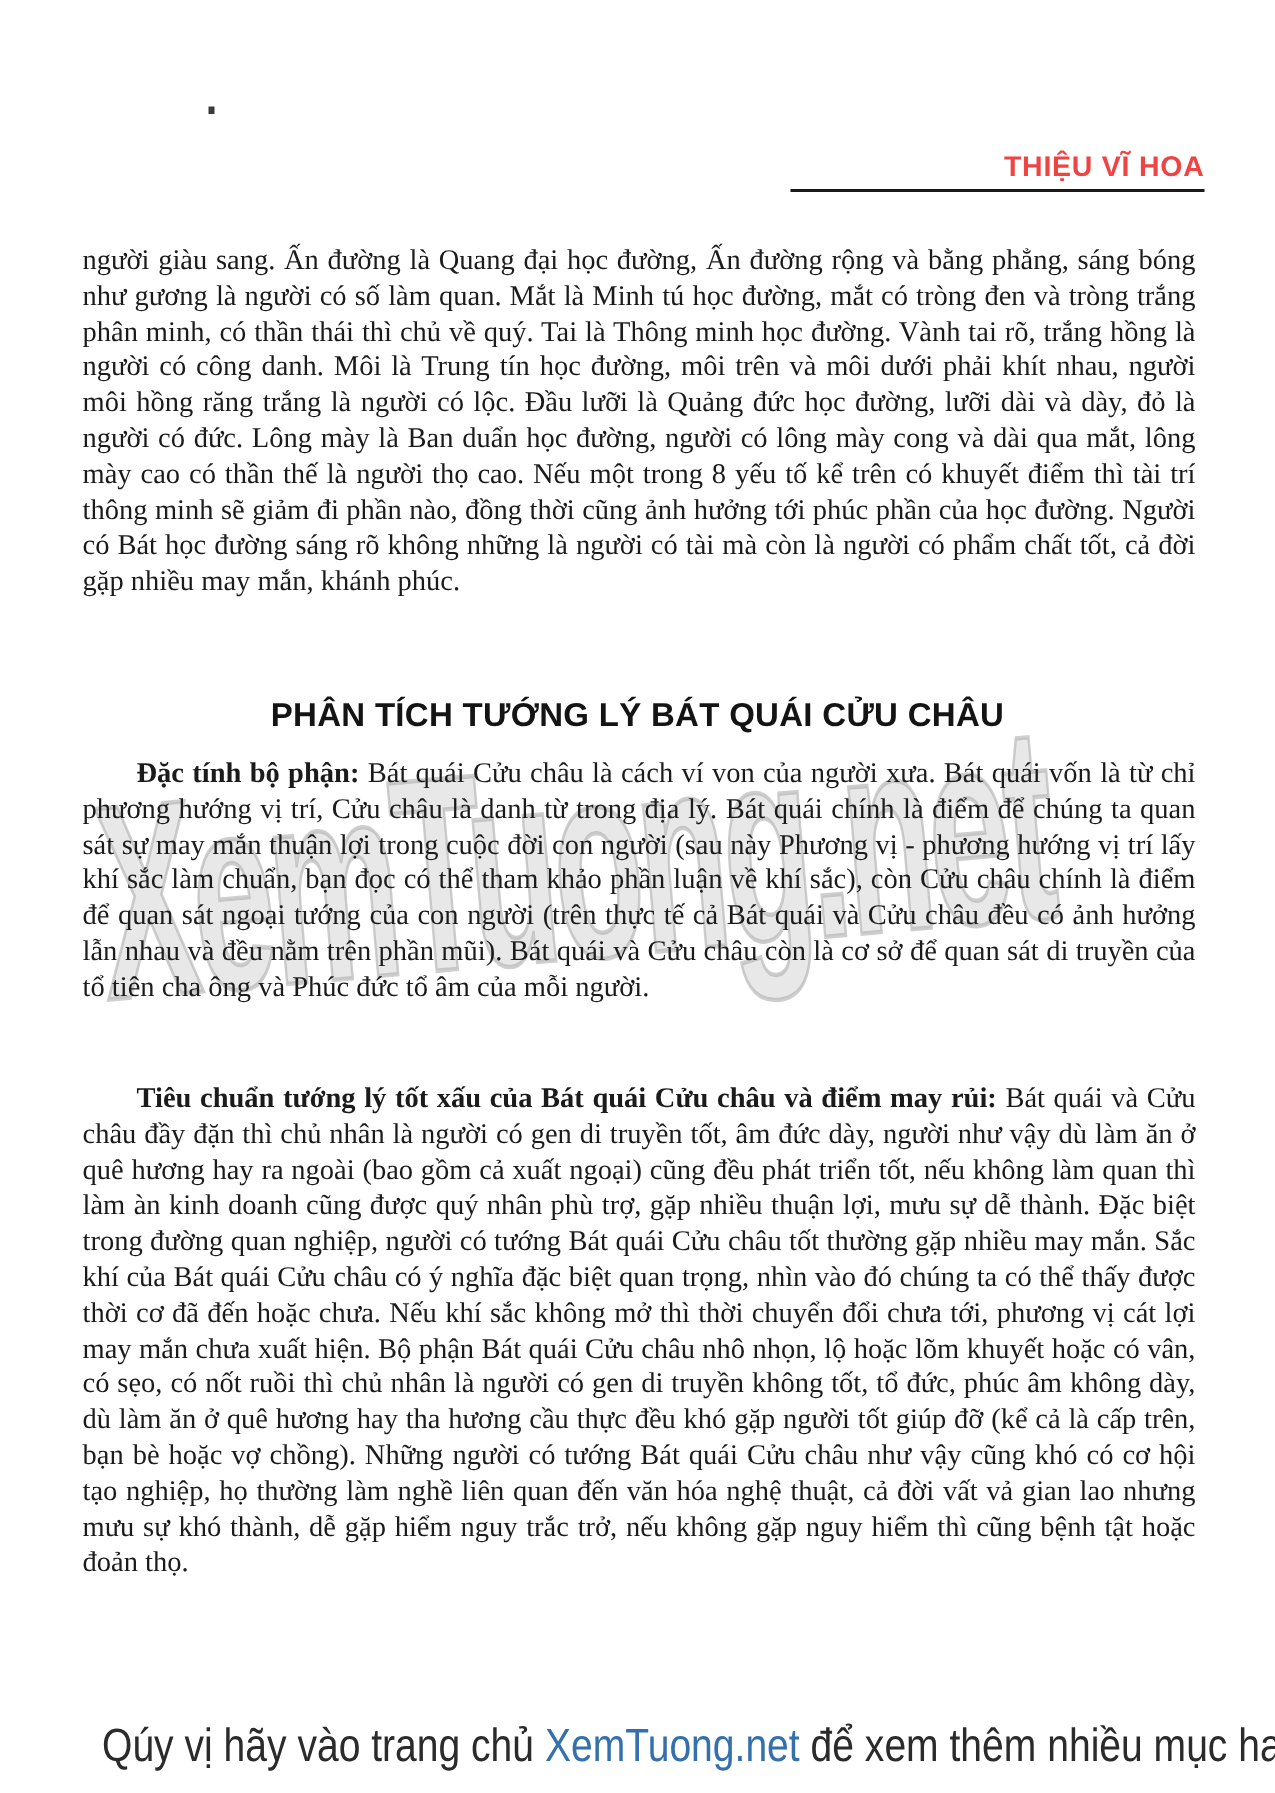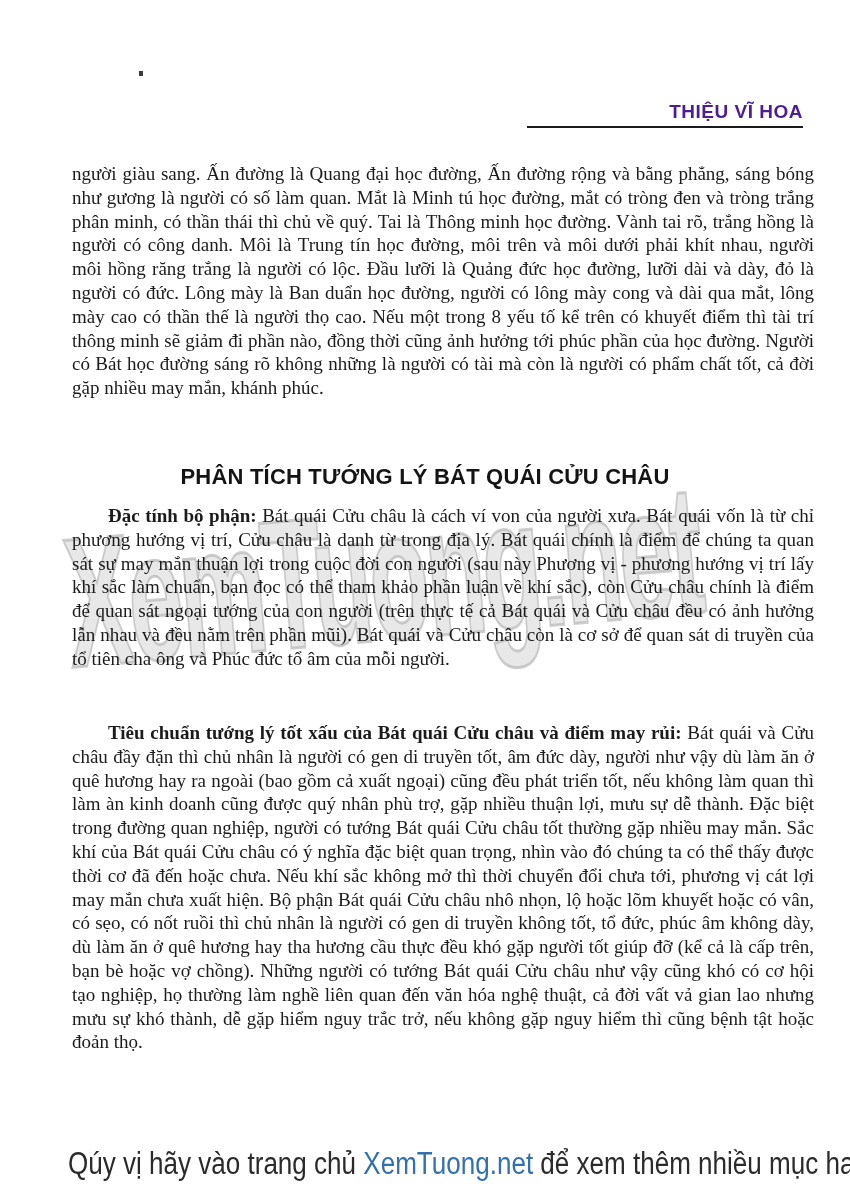--- a/index.html
+++ b/index.html
@@ -10,34 +10,33 @@
     overflow:hidden;
     font-family:"Liberation Serif",serif;
     color:#1b1b1b;
   }
   
   .running-header{
     position:absolute;top:101px;right:47px;width:276px;
     text-align:right;
     font-family:"Liberation Sans",sans-serif;
     font-weight:bold;font-size:19px;letter-spacing:.5px;
-    color:#4c1d95;
+    color:#ef4444;
     border-bottom:2px solid #1a1a1a;
     padding-bottom:3px;
   }
   
   .speck{position:absolute;left:139px;top:71px;width:4px;height:5px;background:#3a3a3a;}
   
   .para{
     position:absolute;left:55px;width:742px;
     font-size:19px;line-height:23.8px;
     text-align:justify;
     color:#1b1b1b;
     z-index:2;
-    margin-left:17px;
   }
   .p1{top:143px;}
   .p2{top:485px;text-indent:36px;}
   .p3{top:702px;text-indent:36px;}
   .lead{font-weight:bold;}
   
   .section-heading{
     position:absolute;top:464px;left:0;width:850px;
     text-align:center;
     font-family:"Liberation Sans",sans-serif;

